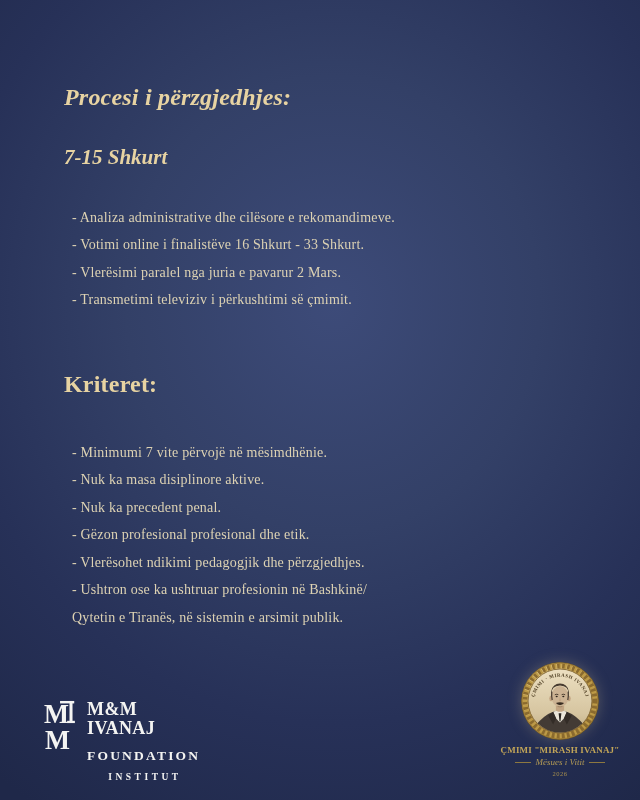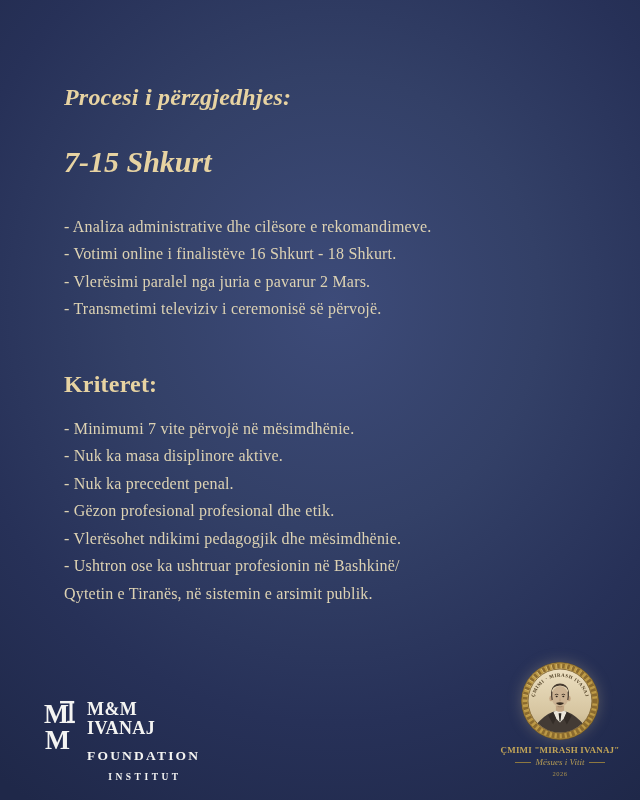--- a/index.html
+++ b/index.html
@@ -17,25 +17,25 @@
   .sec-criteria{top:371px;}
   .heading{
     margin:0;
     font-size:24px;font-weight:bold;
     color:#e7d3a2;
     line-height:1.15;
     letter-spacing:.2px;
   }
   .heading.italic{font-style:italic;}
   .sec-process .heading{margin-bottom:33px;}
-  .sec-process .subheading{margin:0 0 34px 0;font-size:30px;font-weight:bold;font-style:italic;color:#e7d3a2;}
-  .sec-criteria .heading{margin-bottom:16px;}
+  .sec-process .subheading{margin:0 0 34px 0;font-size:21px;font-weight:bold;font-style:italic;color:#e7d3a2;}
+  .sec-criteria .heading{margin-bottom:40px;}
   ul.plain-list{
-    margin:0;padding:0;list-style:none;
-    font-size:16px;line-height:27.5px;
+    margin:8px;padding:0;list-style:none;
+    font-size:14px;line-height:27.5px;
     color:#ddd2b3;letter-spacing:.2px;
   }
   ul.plain-list li{white-space:pre-line;}
   
   .foundation-logo{
     position:absolute;left:44px;top:700px;
     display:flex;align-items:flex-start;gap:9px;
     color:#f4f4f2;
   }
   .monogram{width:34px;height:52px;display:block;}
@@ -61,34 +61,34 @@
 </head>
 <body>
 
 <div class="poster">
 
   <section class="section sec-process">
     <h2 class="heading italic">Procesi i përzgjedhjes:</h2>
     <h3 class="subheading">7-15 Shkurt</h3>
     <ul class="plain-list">
         <li>- Analiza administrative dhe cilësore e rekomandimeve.</li>
-        <li>- Votimi online i finalistëve 16 Shkurt - 18 Shkurt.</li>
+        <li>- Votimi online i finalistëve 16 Shkurt - 33 Shkurt.</li>
         <li>- Vlerësimi paralel nga juria e pavarur 2 Mars.</li>
-        <li>- Transmetimi televiziv i ceremonisë së përvojë.</li>
+        <li>- Transmetimi televiziv i përkushtimi së çmimit.</li>
       </ul>
   </section>
 
   <section class="section sec-criteria">
     <h2 class="heading">Kriteret:</h2>
     <ul class="plain-list">
         <li>- Minimumi 7 vite përvojë në mësimdhënie.</li>
         <li>- Nuk ka masa disiplinore aktive.</li>
         <li>- Nuk ka precedent penal.</li>
         <li>- Gëzon profesional profesional dhe etik.</li>
-        <li>- Vlerësohet ndikimi pedagogjik dhe mësimdhënie.</li>
+        <li>- Vlerësohet ndikimi pedagogjik dhe përzgjedhjes.</li>
         <li>- Ushtron ose ka ushtruar profesionin në Bashkinë/
 Qytetin e Tiranës, në sistemin e arsimit publik.</li>
       </ul>
   </section>
 
   <div class="foundation-logo">
     <svg class="monogram" viewBox="0 0 36 54" aria-hidden="true">
       <text x="0" y="24" font-family="Liberation Serif, serif" font-size="28" font-weight="bold" fill="#f4f4f2">M</text>
       <rect x="17" y="0.5" width="15" height="2.6" fill="#f4f4f2"></rect>
       <rect x="27" y="0.5" width="3.2" height="23" fill="#f4f4f2"></rect>

